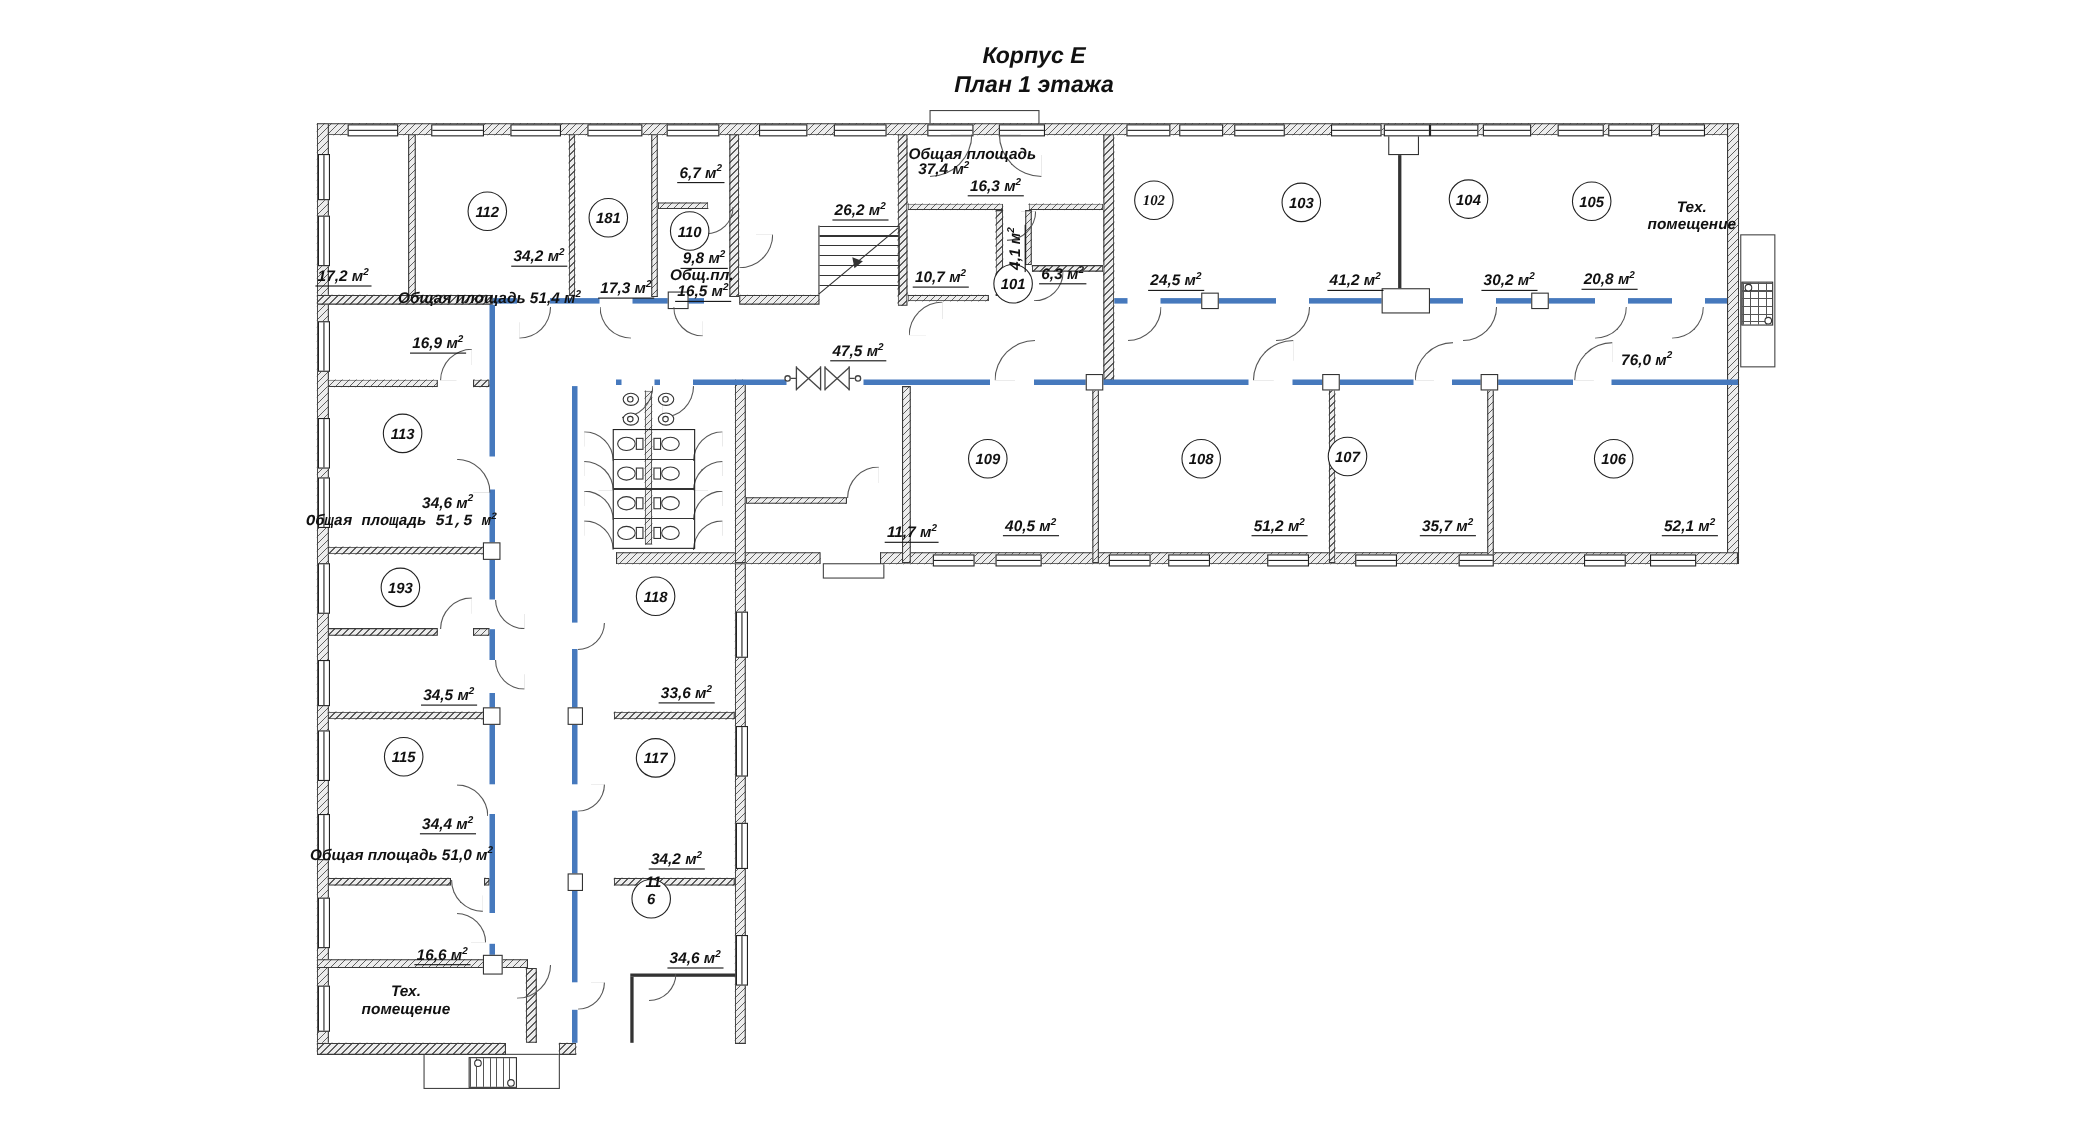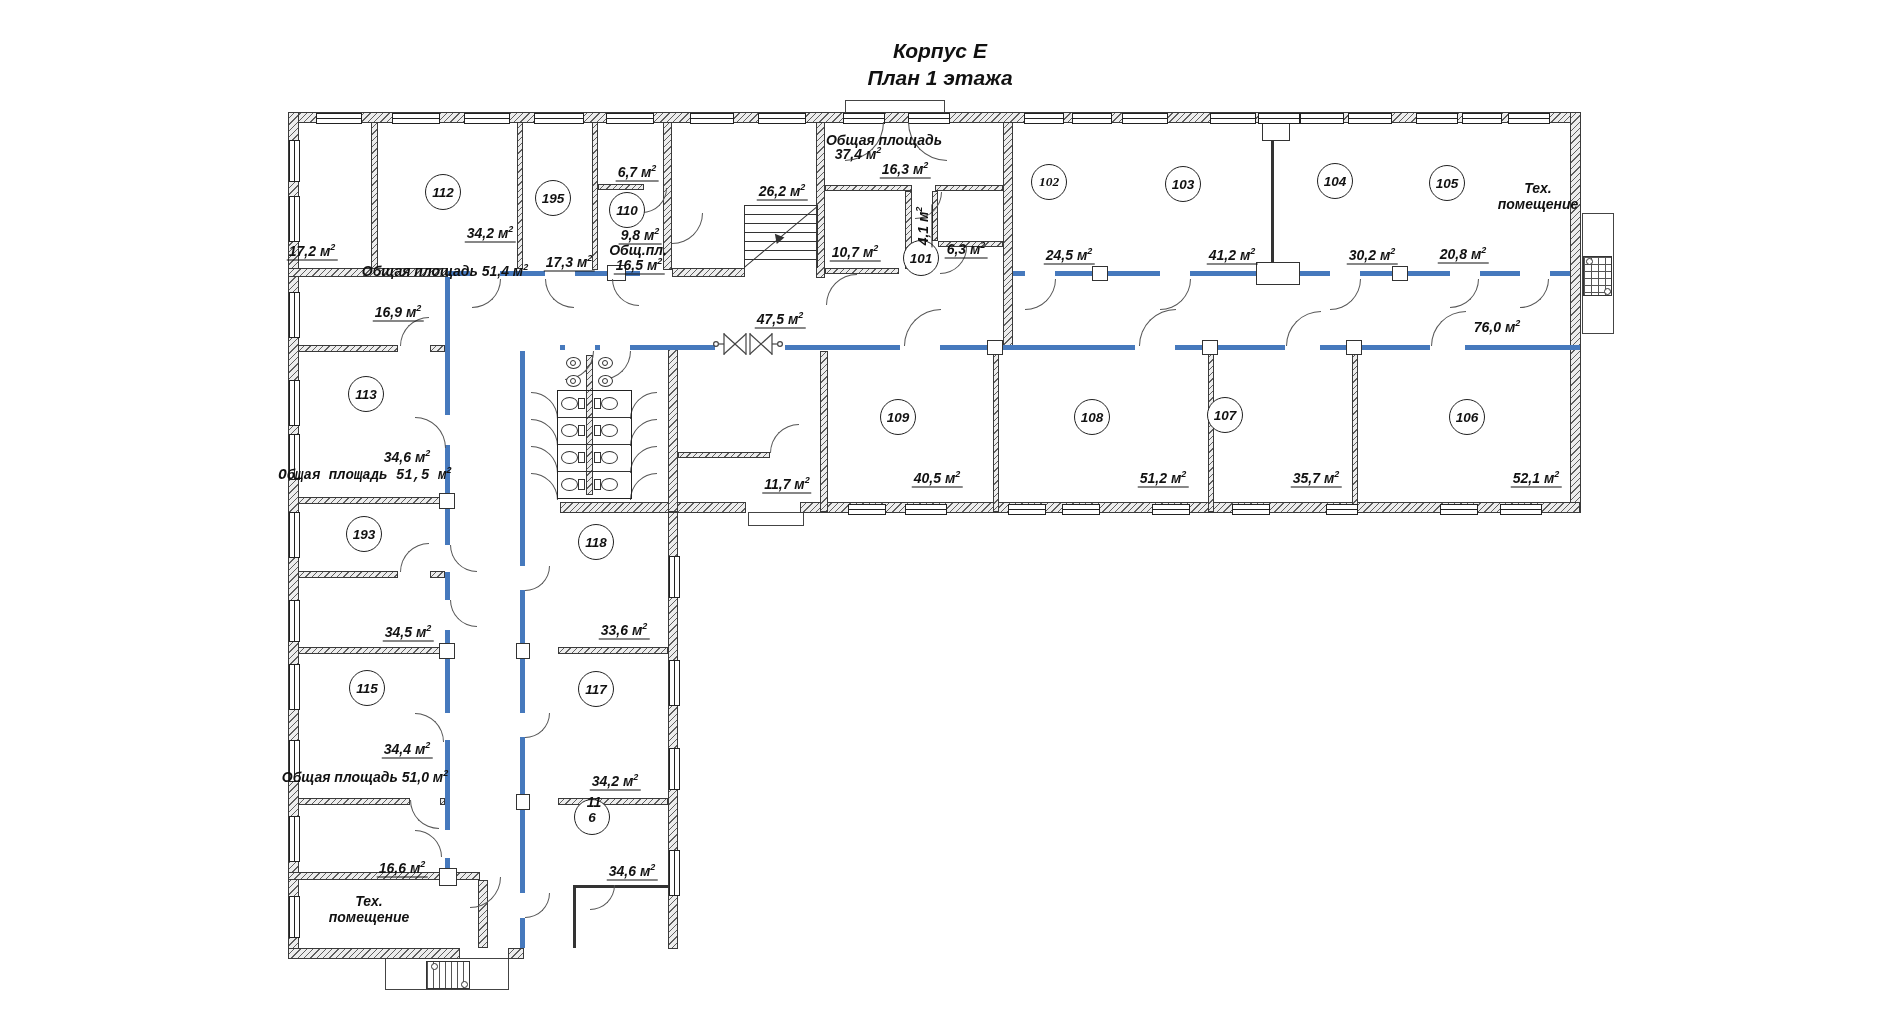--- a/index.html
+++ b/index.html
@@ -262,32 +262,32 @@
       <div class="abs circ" style="left: 921px; top: 258px;">101</div>
       <div class="abs circ" style="left: 1049px; top: 182px; font-family: Liberation Serif, serif;">102</div>
       <div class="abs circ" style="left: 1183px; top: 184px;">103</div>
       <div class="abs circ" style="left: 1335px; top: 181px;">104</div>
       <div class="abs circ" style="left: 1447px; top: 183px;">105</div>
       <div class="abs circ" style="left: 1467px; top: 417px;">106</div>
       <div class="abs circ" style="left: 1225px; top: 415px;">107</div>
       <div class="abs circ" style="left: 1092px; top: 417px;">108</div>
       <div class="abs circ" style="left: 898px; top: 417px;">109</div>
       <div class="abs circ" style="left: 627px; top: 210px;">110</div>
-      <div class="abs circ" style="left: 553px; top: 198px;">195</div>
+      <div class="abs circ" style="left: 553px; top: 198px;">181</div>
       <div class="abs circ" style="left: 443px; top: 192px;">112</div>
       <div class="abs circ" style="left: 366px; top: 394px;">113</div>
       <div class="abs circ" style="left: 364px; top: 534px;">193</div>
       <div class="abs circ" style="left: 367px; top: 688px;">115</div>
       <div class="abs circ" style="left: 596px; top: 689px;">117</div>
       <div class="abs circ" style="left: 596px; top: 542px;">118</div>
       <div class="abs circ" style="left: 592px; top: 817px;">6</div>
       <div class="abs lbl u" style="left: 312px; top: 252px;"><span class="in">17,2 м<sup>2</sup></span></div>
       <div class="abs lbl u" style="left: 490px; top: 234px;"><span class="in">34,2 м<sup>2</sup></span></div>
       <div class="abs lbl" style="left: 445px; top: 255px; margin-top: 16px;"><span class="in">Общая площадь 51,4 м<sup>2</sup></span></div>
-      <div class="abs lbl u" style="left: 637px; top: 173px;"><span class="in">6,7 м<sup>2</sup></span></div>
+      <div class="abs lbl u" style="left: 637px; top: 158px;"><span class="in">6,7 м<sup>2</sup></span></div>
       <div class="abs lbl u" style="left: 640px; top: 236px;"><span class="in">9,8 м<sup>2</sup></span></div>
       <div class="abs lbl" style="left: 638px; top: 250px;"><span class="in">Общ.пл.</span></div>
       <div class="abs lbl u" style="left: 639px; top: 266px;"><span class="in">16,5 м<sup>2</sup></span></div>
       <div class="abs lbl u" style="left: 569px; top: 263px;"><span class="in">17,3 м<sup>2</sup></span></div>
       <div class="abs lbl u" style="left: 782px; top: 192px;"><span class="in">26,2 м<sup>2</sup></span></div>
       <div class="abs lbl" style="left: 884px; top: 140px;"><span class="in">Общая площадь</span></div>
       <div class="abs lbl" style="left: 858px; top: 154px;"><span class="in">37,4 м<sup>2</sup></span></div>
       <div class="abs lbl u" style="left: 905px; top: 170px;"><span class="in">16,3 м<sup>2</sup></span></div>
       <div class="abs lbl u rot" style="left: 924px; top: 226px;"><span class="in">4,1 м<sup>2</sup></span></div>
       <div class="abs lbl u" style="left: 855px; top: 253px;"><span class="in">10,7 м<sup>2</sup></span></div>
@@ -297,21 +297,21 @@
       <div class="abs lbl u" style="left: 1372px; top: 256px;"><span class="in">30,2 м<sup>2</sup></span></div>
       <div class="abs lbl u" style="left: 1463px; top: 255px;"><span class="in">20,8 м<sup>2</sup></span></div>
       <div class="abs lbl" style="left: 1538px; top: 188px;"><span class="in">Тех.</span></div>
       <div class="abs lbl" style="left: 1538px; top: 204px;"><span class="in">помещение</span></div>
       <div class="abs lbl u" style="left: 780px; top: 320px;"><span class="in">47,5 м<sup>2</sup></span></div>
       <div class="abs lbl" style="left: 1497px; top: 327px;"><span class="in">76,0 м<sup>2</sup></span></div>
       <div class="abs lbl u" style="left: 937px; top: 479px;"><span class="in">40,5 м<sup>2</sup></span></div>
       <div class="abs lbl u" style="left: 1163px; top: 479px;"><span class="in">51,2 м<sup>2</sup></span></div>
       <div class="abs lbl u" style="left: 1316px; top: 479px;"><span class="in">35,7 м<sup>2</sup></span></div>
       <div class="abs lbl u" style="left: 1536px; top: 479px;"><span class="in">52,1 м<sup>2</sup></span></div>
-      <div class="abs lbl u" style="left: 787px; top: 485px;"><span class="in">11,7 м<sup>2</sup></span></div>
+      <div class="abs lbl u" style="left: 829px; top: 485px;"><span class="in">11,7 м<sup>2</sup></span></div>
       <div class="abs lbl u" style="left: 398px; top: 313px;"><span class="in">16,9 м<sup>2</sup></span></div>
       <div class="abs lbl" style="left: 407px; top: 457px;"><span class="in">34,6 м<sup>2</sup></span></div>
       <div class="abs lbl" style="left: 365px; top: 475px; font-family: Liberation Mono, monospace;"><span class="in">Общая площадь 51,5 м<sup>2</sup></span></div>
       <div class="abs lbl u" style="left: 408px; top: 633px;"><span class="in">34,5 м<sup>2</sup></span></div>
       <div class="abs lbl u" style="left: 407px; top: 750px;"><span class="in">34,4 м<sup>2</sup></span></div>
       <div class="abs lbl" style="left: 365px; top: 777px;"><span class="in">Общая площадь 51,0 м<sup>2</sup></span></div>
       <div class="abs lbl u" style="left: 402px; top: 857px; margin-top: 12px;"><span class="in">16,6 м<sup>2</sup></span></div>
       <div class="abs lbl" style="left: 369px; top: 901px;"><span class="in">Тех.</span></div>
       <div class="abs lbl" style="left: 369px; top: 917px;"><span class="in">помещение</span></div>
       <div class="abs lbl u" style="left: 624px; top: 631px;"><span class="in">33,6 м<sup>2</sup></span></div>

